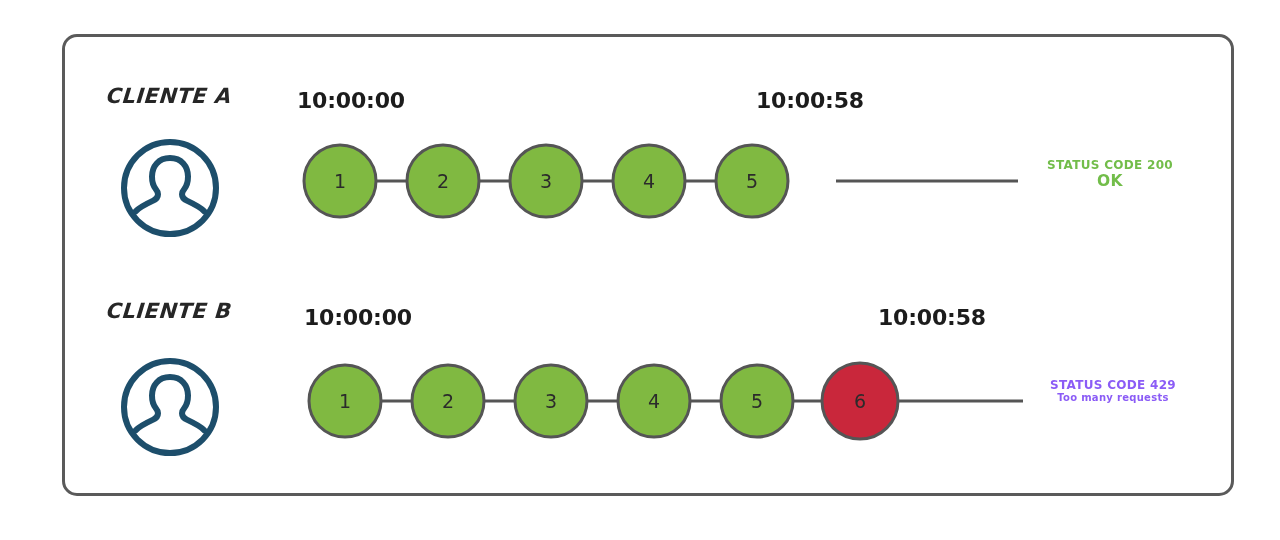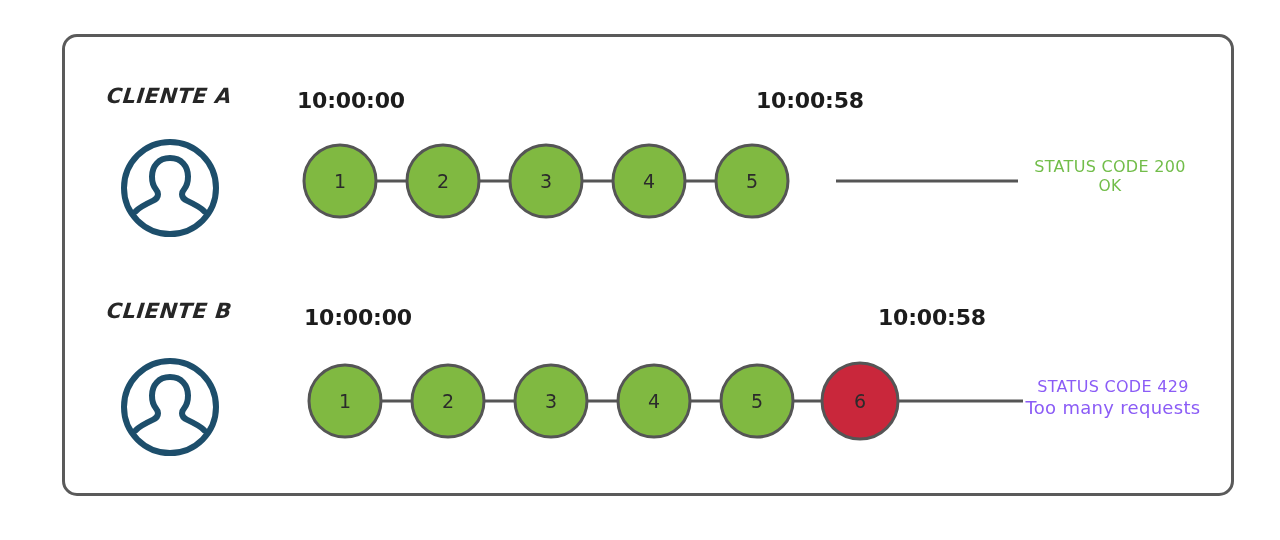--- a/index.html
+++ b/index.html
@@ -61,33 +61,33 @@
   }
   .status-text {
     position: absolute;
     text-align: center;
     white-space: nowrap;
     font-family: "DejaVu Sans", sans-serif;
     letter-spacing: 0.3px;
     line-height: 1.18;
   }
   .status-line1 {
-    font-size: 16px;
-    font-weight: 400;
+    font-size: 12px;
+    font-weight: 700;
     display: block;
   }
   .status-line2 {
     font-size: 15.5px;
-    font-weight: 400;
+    font-weight: 700;
     display: block;
   }
   .status-ok   { color: #72bd4a; }
   .status-err  { color: #8b5cf6; }
   .status-err .status-line2 {
-    font-size: 18px;
+    font-size: 10px;
     font-style: normal;
   }
   svg { display: block; overflow: visible; }
   .node-num {
     font-family: "DejaVu Sans", sans-serif;
     font-size: 19px;
     fill: #2b2b2b;
   }
 </style>
 </head>

